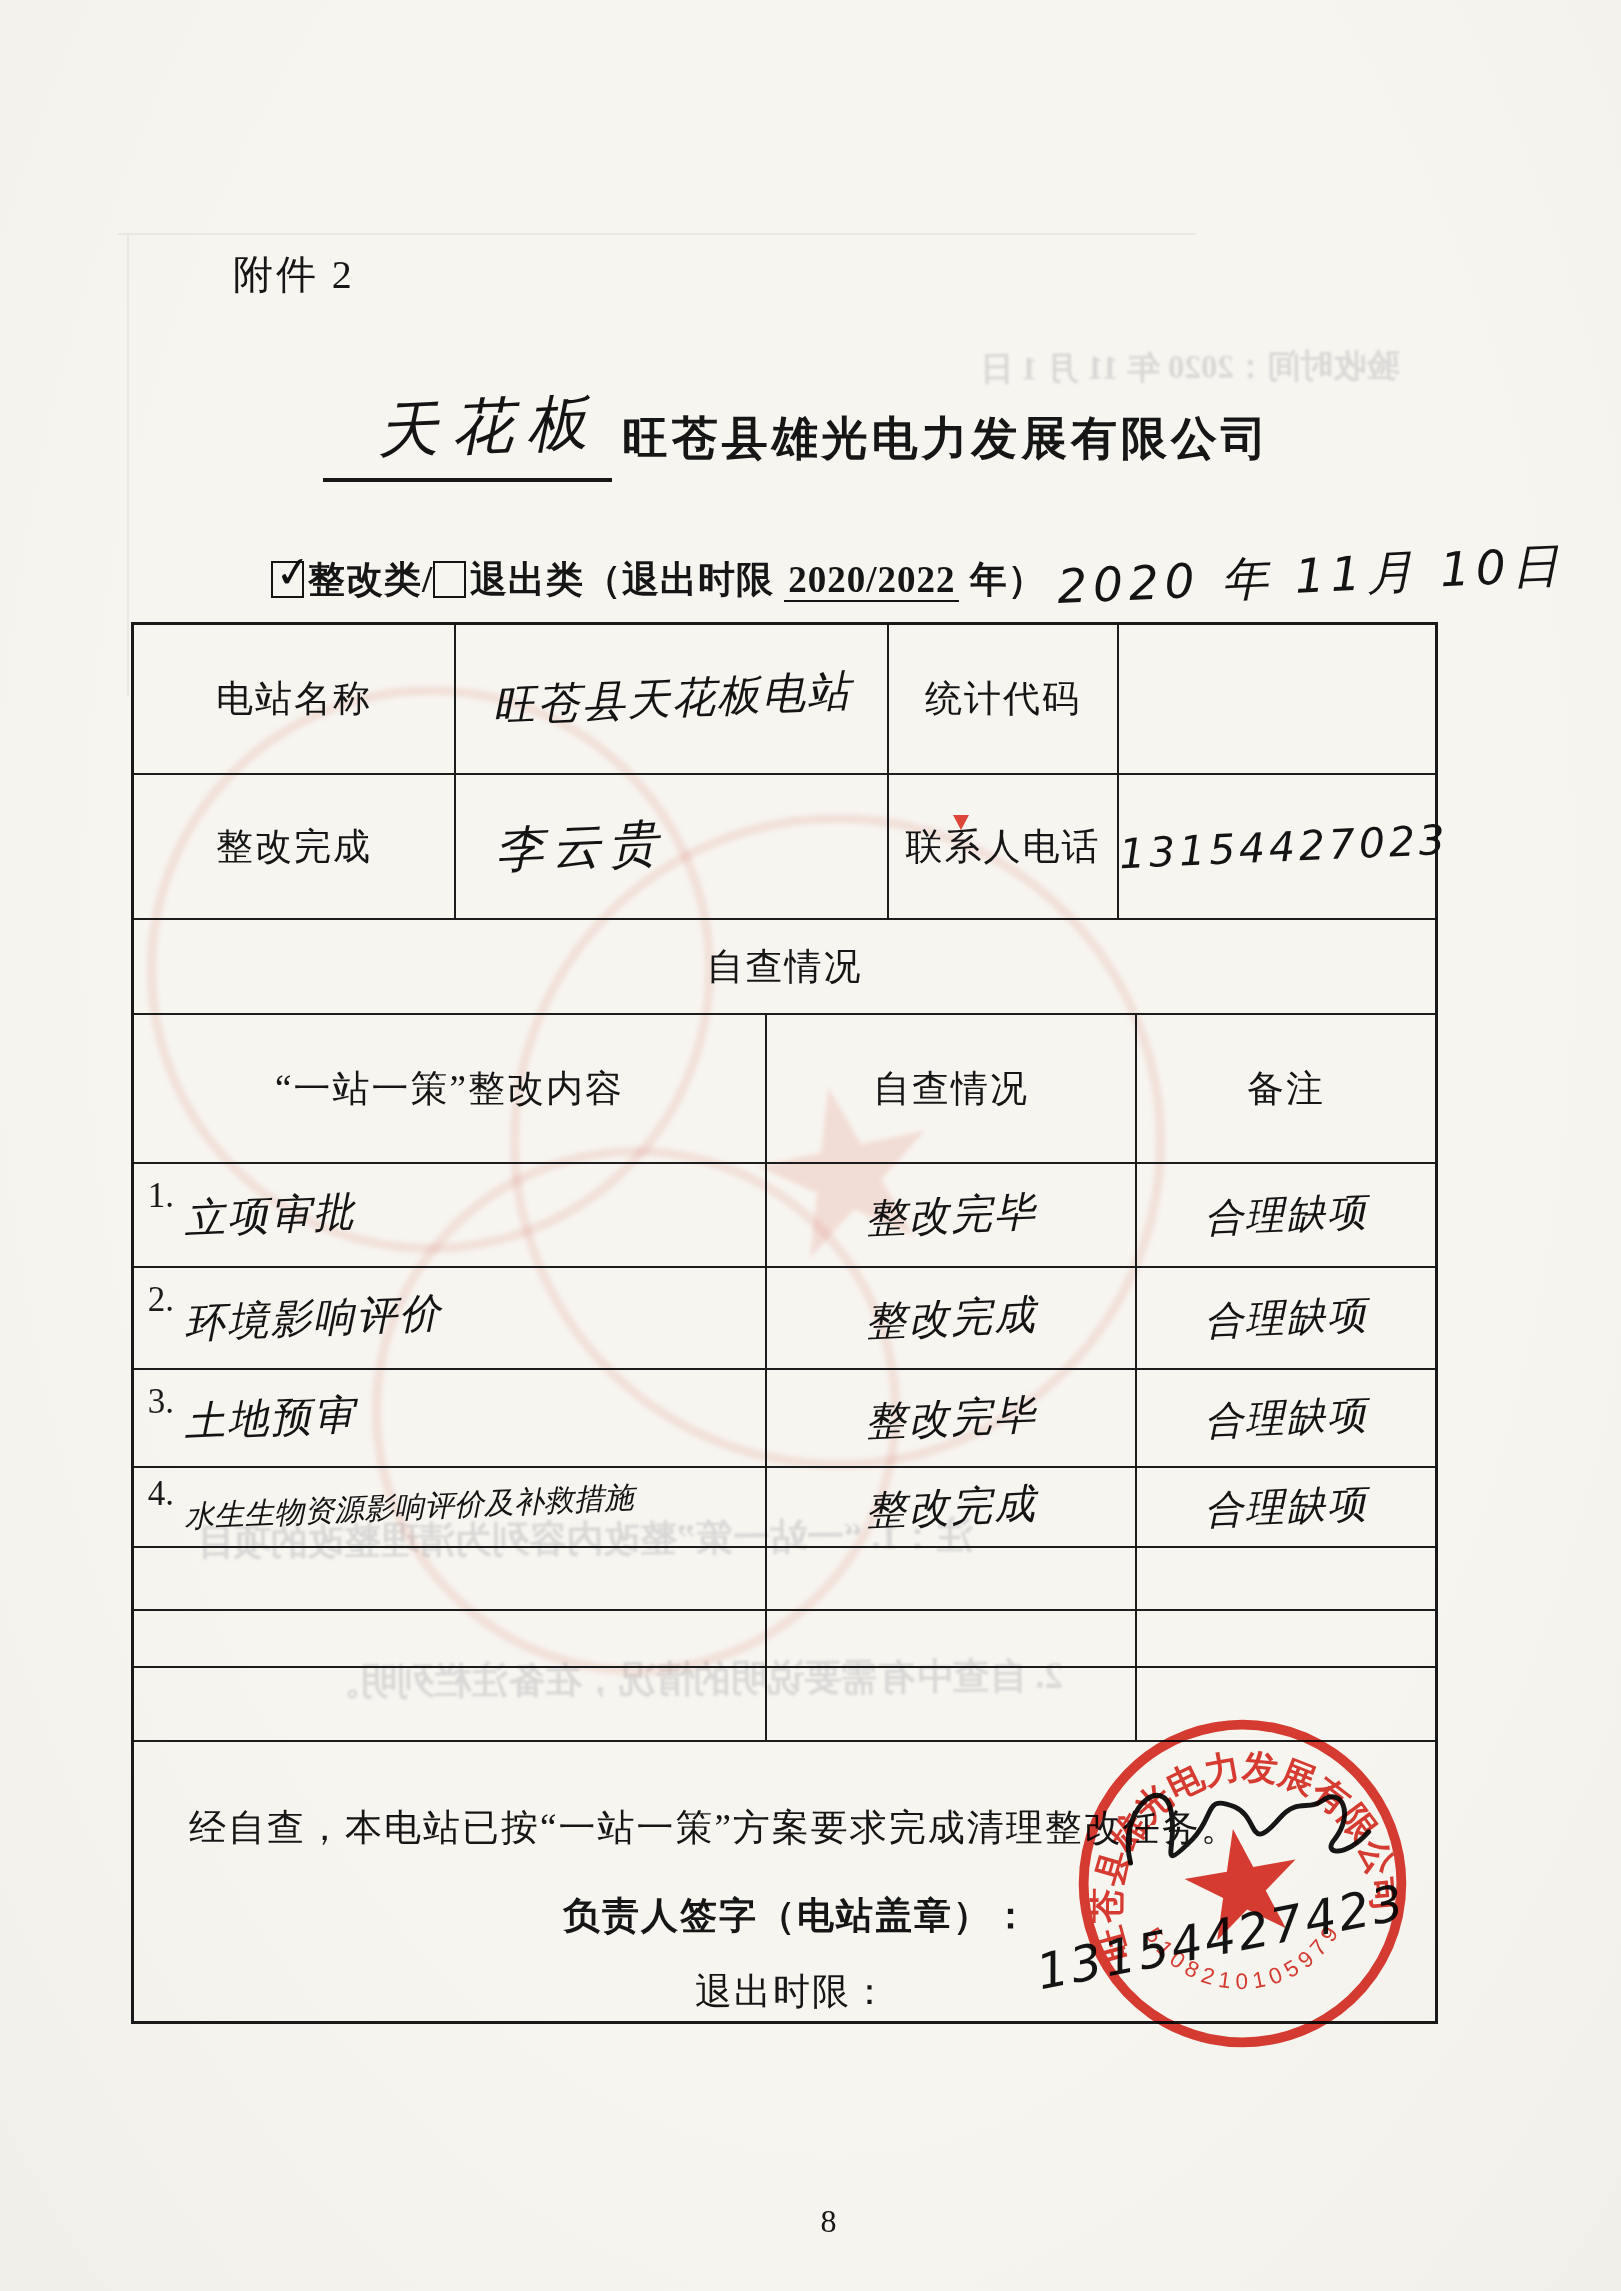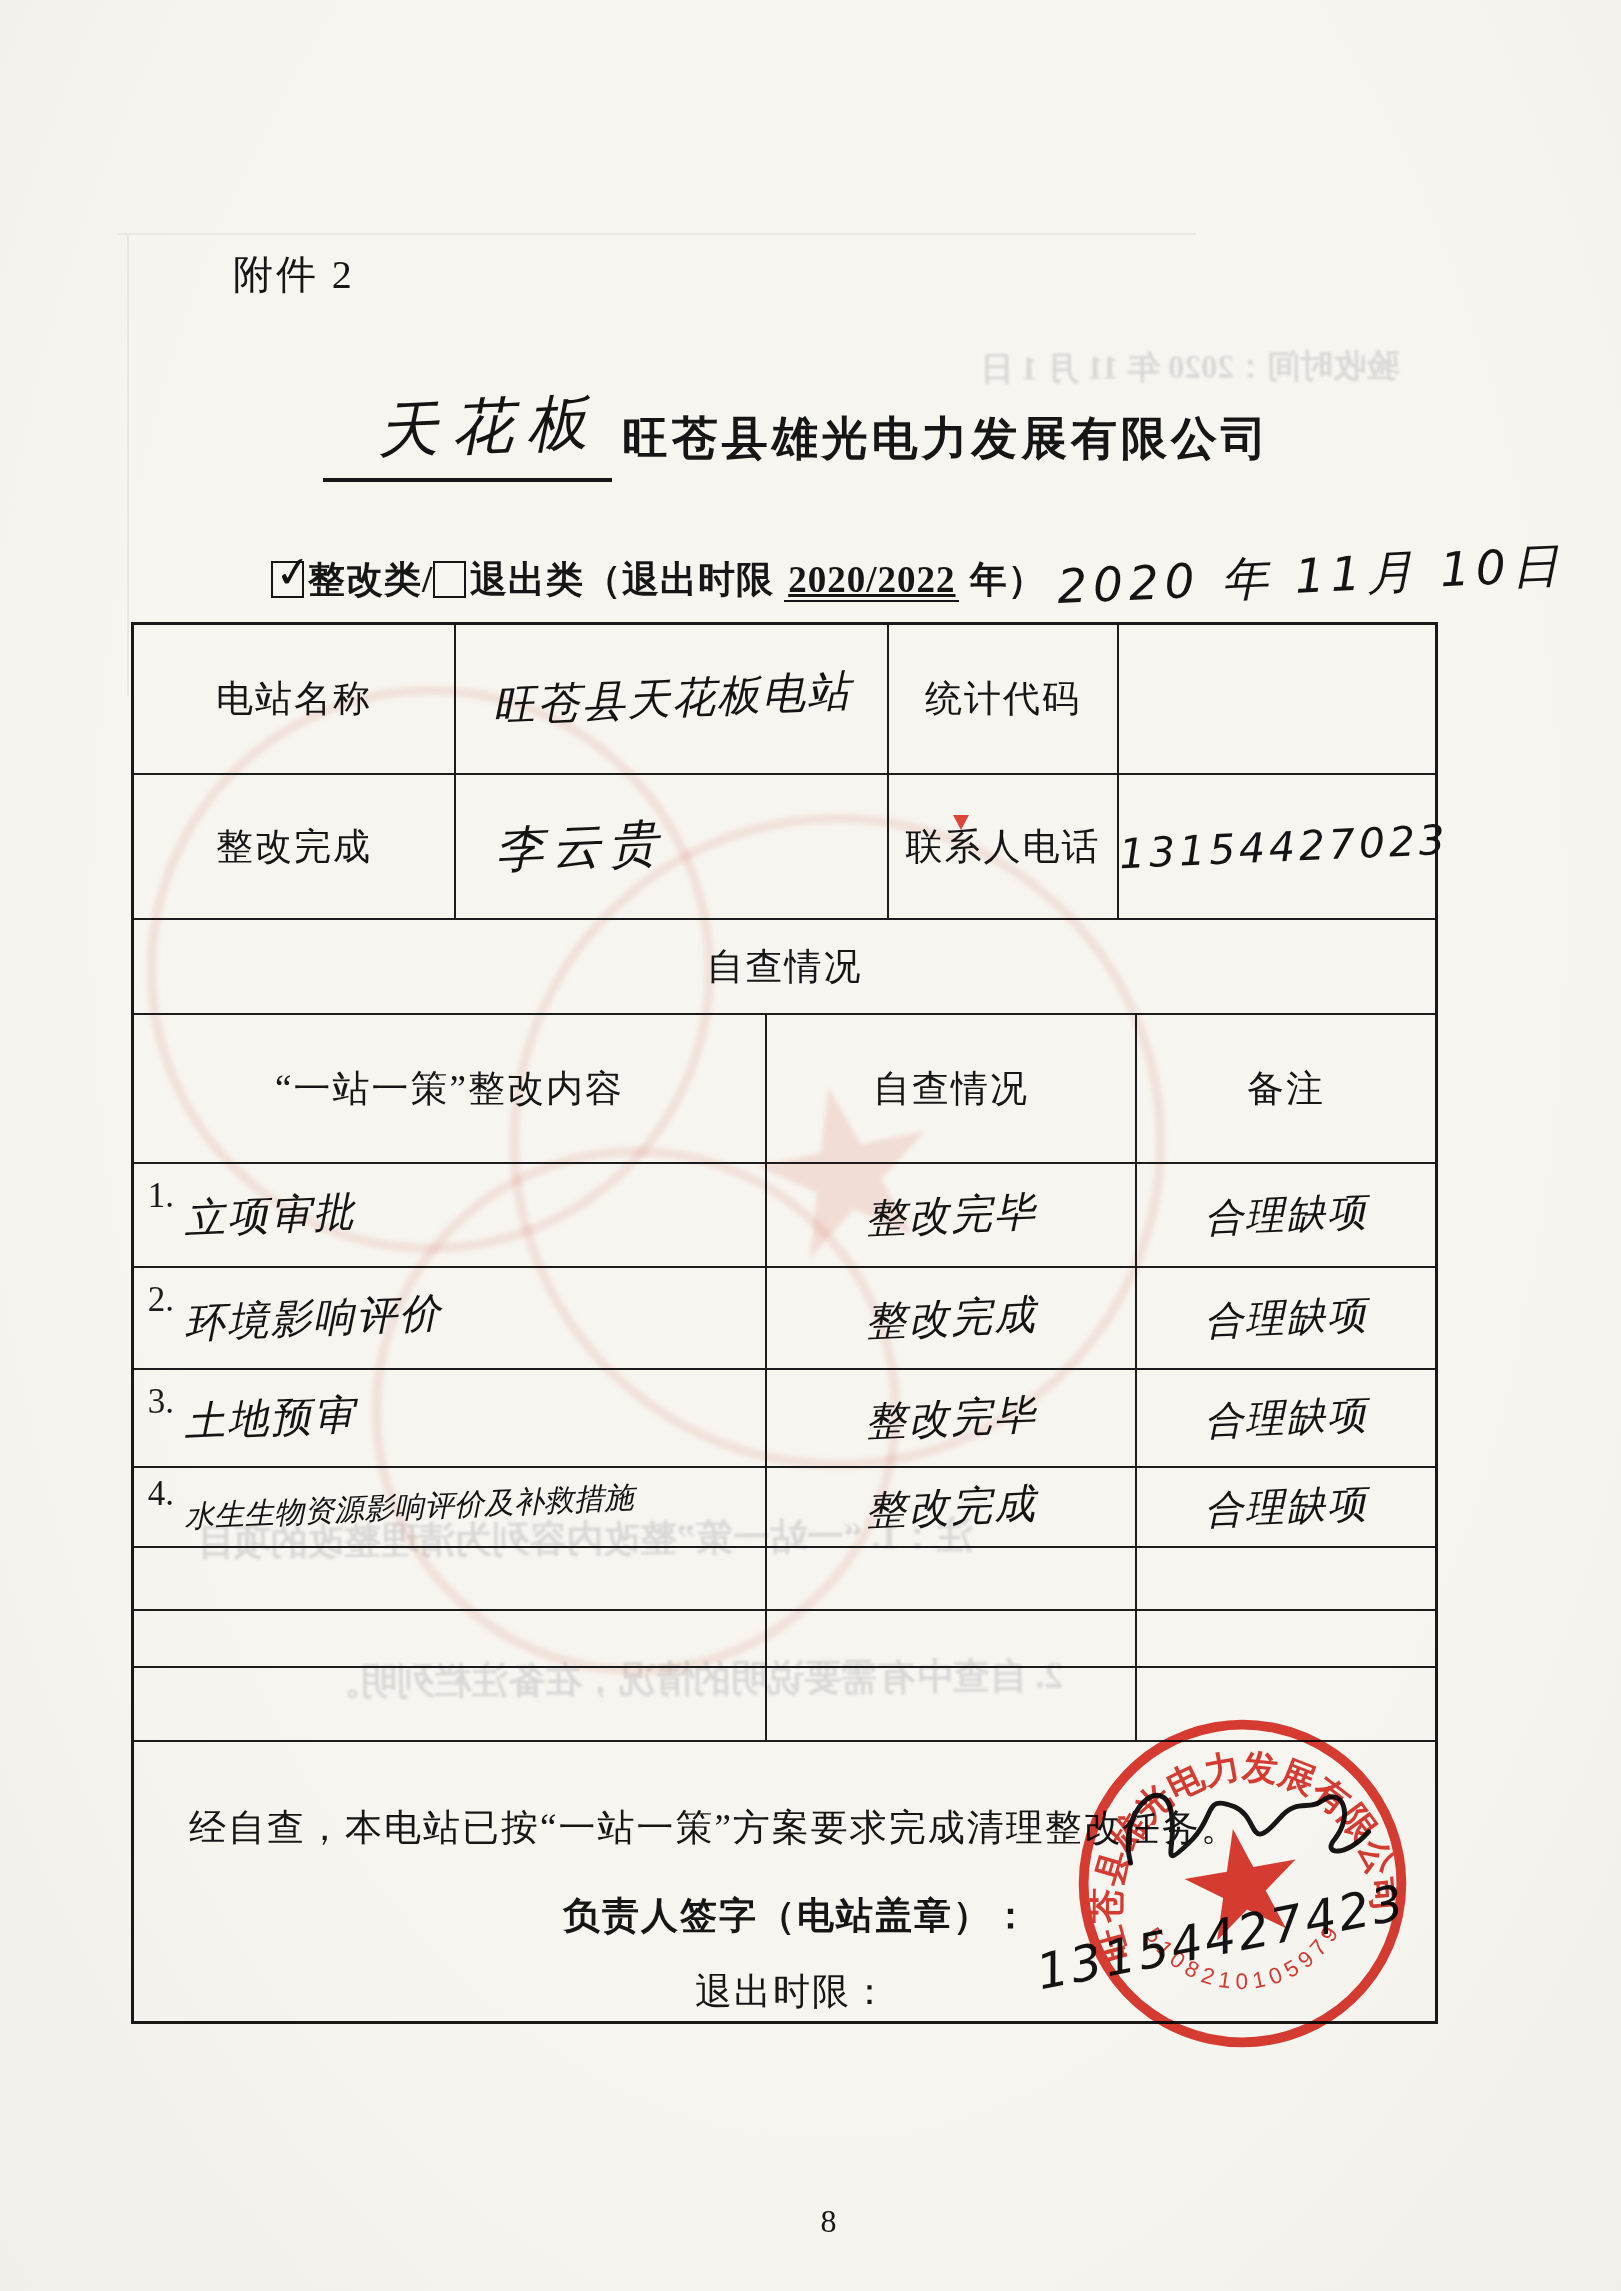--- a/index.html
+++ b/index.html
@@ -24,21 +24,21 @@
   #title-wrap{position:absolute;left:323px;top:390px;width:980px;height:98px;}
   #title-hw{position:absolute;left:54px;top:-3.9px;font-size:61px;letter-spacing:13.7px;}
   #title-underline{position:absolute;left:0px;top:88px;width:289px;height:3.9px;background:#171717;}
   #title-main{position:absolute;left:299px;top:17.6px;font-size:46px;font-weight:700;letter-spacing:3.9px;}
 
   #type-line{position:absolute;left:271px;top:555px;font-size:37px;font-weight:600;letter-spacing:1px;}
   .cbx{display:inline-block;width:29px;height:33px;border:2.9px solid #141414;vertical-align:-5.9px;
        position:relative;margin-right:3.9px;}
   .cbx .tick{position:absolute;left:2px;top:-15.7px;font-size:43px;font-style:normal;
              font-family:"DejaVu Sans",sans-serif;color:#111;transform:rotate(-6deg);}
-  .uline{border-bottom:2.9px solid #151515;padding:0 3.9px;text-decoration:underline;}
+  .uline{border-bottom:2.9px solid #151515;padding:0 3.9px;}
 
   #date-hw{position:absolute;left:1057px;top:545px;font-size:47px;letter-spacing:5.9px;}
 
   
   #tbl{position:absolute;left:131px;top:622px;width:1307px;height:1402px;
        border:3.9px solid #191919;box-sizing:border-box;background:transparent;}
   .trow{display:grid;box-sizing:border-box;border-top:2px solid #1c1c1c;}
   .trow:first-child{border-top:none;}
   .cell{box-sizing:border-box;border-left:2px solid #1c1c1c;display:flex;align-items:center;
         justify-content:center;position:relative;overflow:visible;}

